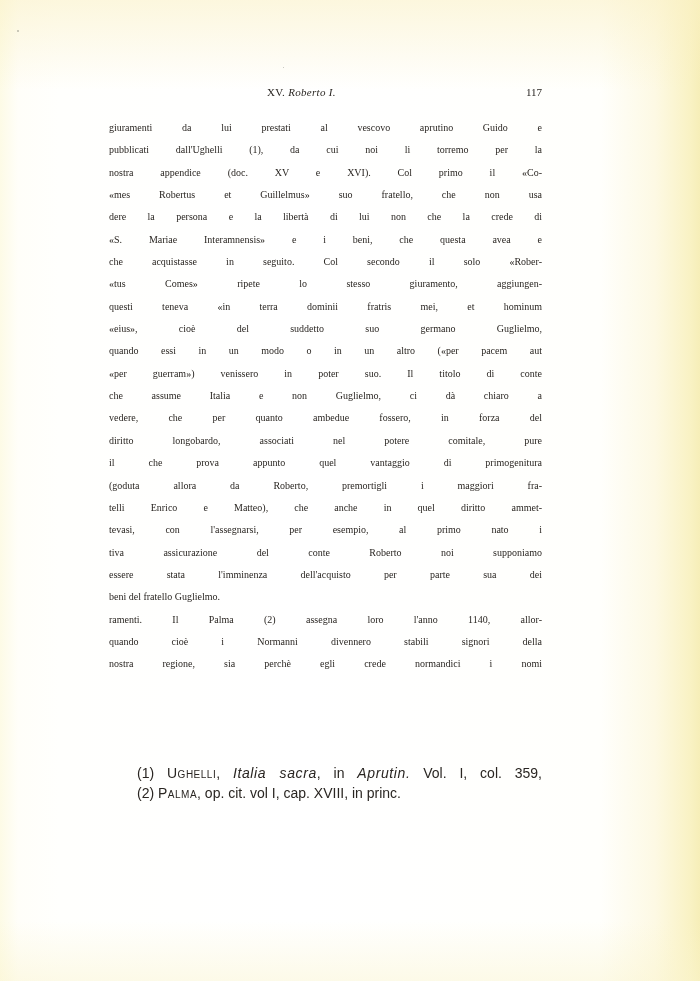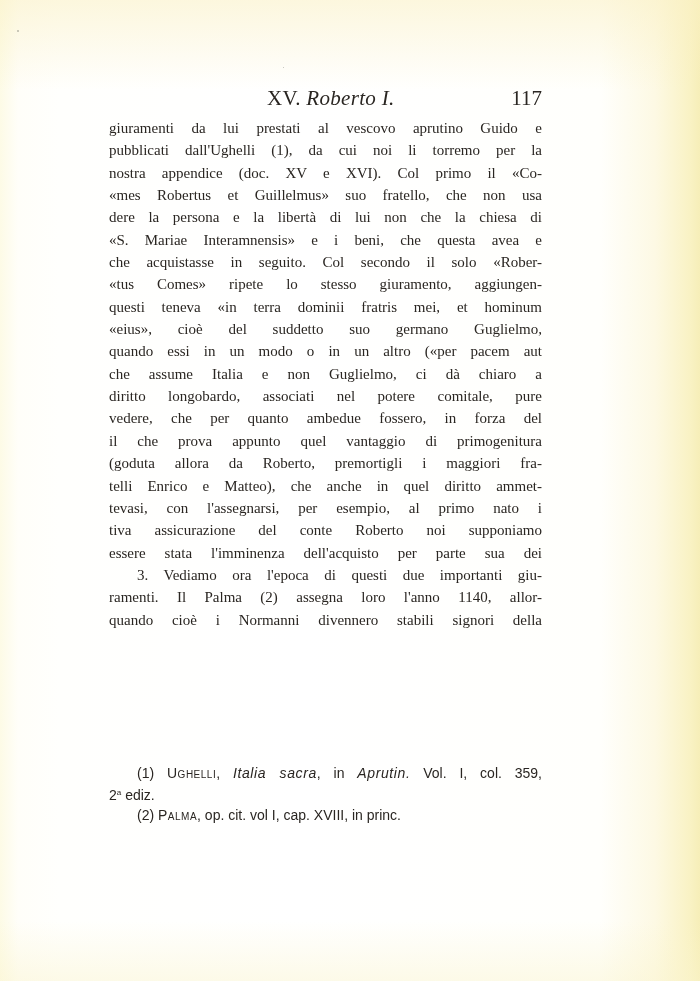--- a/index.html
+++ b/index.html
@@ -29,21 +29,21 @@
       background: linear-gradient(to top, rgba(250,244,205,0.45), rgba(255,255,255,0));
       pointer-events: none;
     }
     .running-head {
       position: absolute;
       top: 86px;
       left: 109px;
       width: 433px;
       height: 20px;
       font-family: "Liberation Serif", serif;
-      font-size: 21px;
+      font-size: 11px;
     }
     .running-head .title {
       position: absolute;
       left: 158px;
       top: 0;
       letter-spacing: 0.3px;
     }
     .running-head .title .italic {
       font-style: italic;
     }
@@ -51,21 +51,21 @@
       position: absolute;
       right: 0;
       top: 0;
     }
     .body-text {
       position: absolute;
       top: 117px;
       left: 109px;
       width: 433px;
       font-family: "Liberation Serif", serif;
-      font-size: 15px;
+      font-size: 10px;
       line-height: 22.35px;
     }
     .line {
       display: block;
       white-space: nowrap;
       text-align: justify;
       text-align-last: justify;
       height: 22.35px;
       overflow: visible;
     }
@@ -131,38 +131,39 @@
 <div class="running-head">
   <span class="title"><span>XV.</span> <span class="italic">Roberto I.</span></span>
   <span class="page-number">117</span>
 </div>
 
 <div class="body-text">
   <span class="line">giuramenti da lui prestati al vescovo aprutino Guido e</span>
   <span class="line">pubblicati dall'Ughelli (1), da cui noi li torremo per la</span>
   <span class="line">nostra appendice (doc. XV e XVI). Col primo il «Co-</span>
   <span class="line">«mes Robertus et Guillelmus» suo fratello, che non usa</span>
-  <span class="line">dere la persona e la libertà di lui non che la chiesa di</span>
+  <span class="line">dere la persona e la libertà di lui non che la crede di</span>
   <span class="line">«S. Mariae Interamnensis» e i beni, che questa avea e</span>
   <span class="line">che acquistasse in seguito. Col secondo il solo «Rober-</span>
   <span class="line">«tus Comes» ripete lo stesso giuramento, aggiungen-</span>
   <span class="line">questi teneva «in terra dominii fratris mei, et hominum</span>
   <span class="line">«eius», cioè del suddetto suo germano Guglielmo,</span>
   <span class="line">quando essi in un modo o in un altro («per pacem aut</span>
+  <span class="line">«per guerram») venissero in poter suo. Il titolo di conte</span>
   <span class="line">che assume Italia e non Guglielmo, ci dà chiaro a</span>
+  <span class="line">vedere, che per quanto ambedue fossero, in forza del</span>
   <span class="line">diritto longobardo, associati nel potere comitale, pure</span>
-  <span class="line">vedere, che per quanto ambedue fossero, in forza del</span>
   <span class="line">il che prova appunto quel vantaggio di primogenitura</span>
   <span class="line">(goduta allora da Roberto, premortigli i maggiori fra-</span>
   <span class="line">telli Enrico e Matteo), che anche in quel diritto ammet-</span>
   <span class="line">tevasi, con l'assegnarsi, per esempio, al primo nato i</span>
   <span class="line">tiva assicurazione del conte Roberto noi supponiamo</span>
   <span class="line">essere stata l'imminenza dell'acquisto per parte sua dei</span>
-  <span class="line indent">3. Vediamo ora l'epoca di questi due importanti giu-</span>
+  <span class="line last">beni del fratello Guglielmo.</span>
   <span class="line">ramenti. Il Palma (2) assegna loro l'anno 1140, allor-</span>
   <span class="line">quando cioè i Normanni divennero stabili signori della</span>
+  <span class="line">nostra regione, sia perchè egli crede normandici i nomi</span>
 </div>
 
 <div class="footnotes">
   <span class="fn-line first"><span>(1)</span> <span class="smallcaps">Ughelli</span>, <span class="it">Italia sacra</span><span>, in </span><span class="it">Aprutin.</span><span> Vol. I, col. 359,</span></span>
-  <span class="fn-line cont"><span>2</span><sup class="ord">a</sup><span> ediz.</span></span>
   <span class="fn-line second"><span>(2)</span> <span class="smallcaps">Palma</span><span>, op. cit. vol I, cap. XVIII, in princ.</span></span>
 </div>
 
 </body></html>

